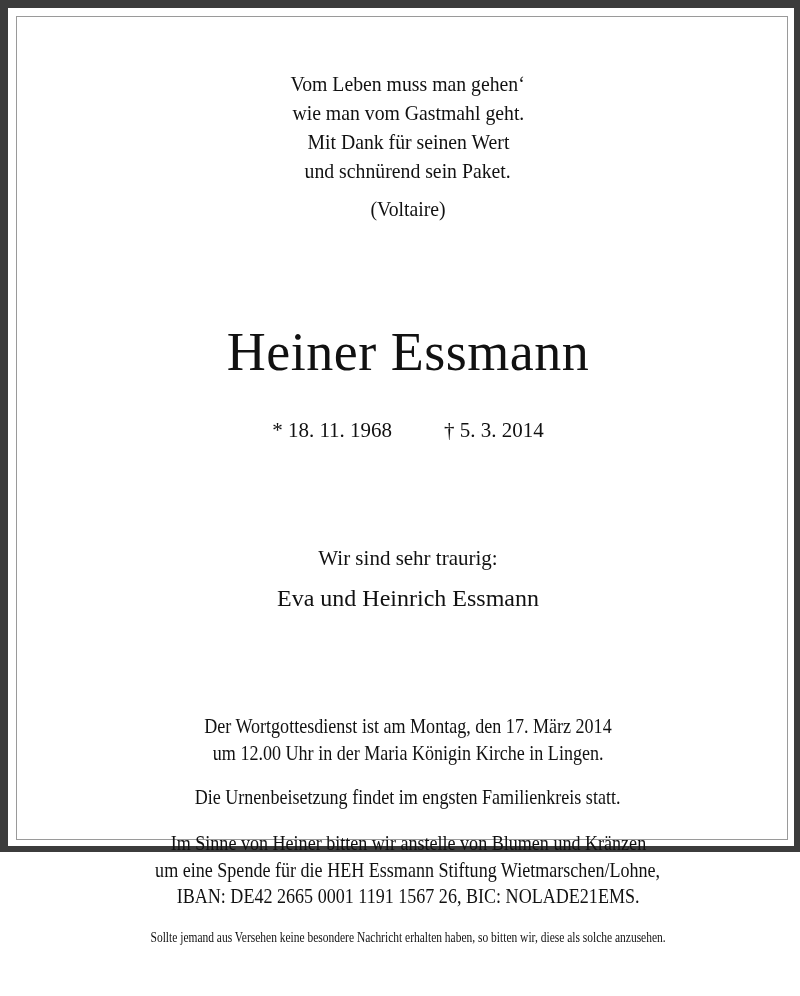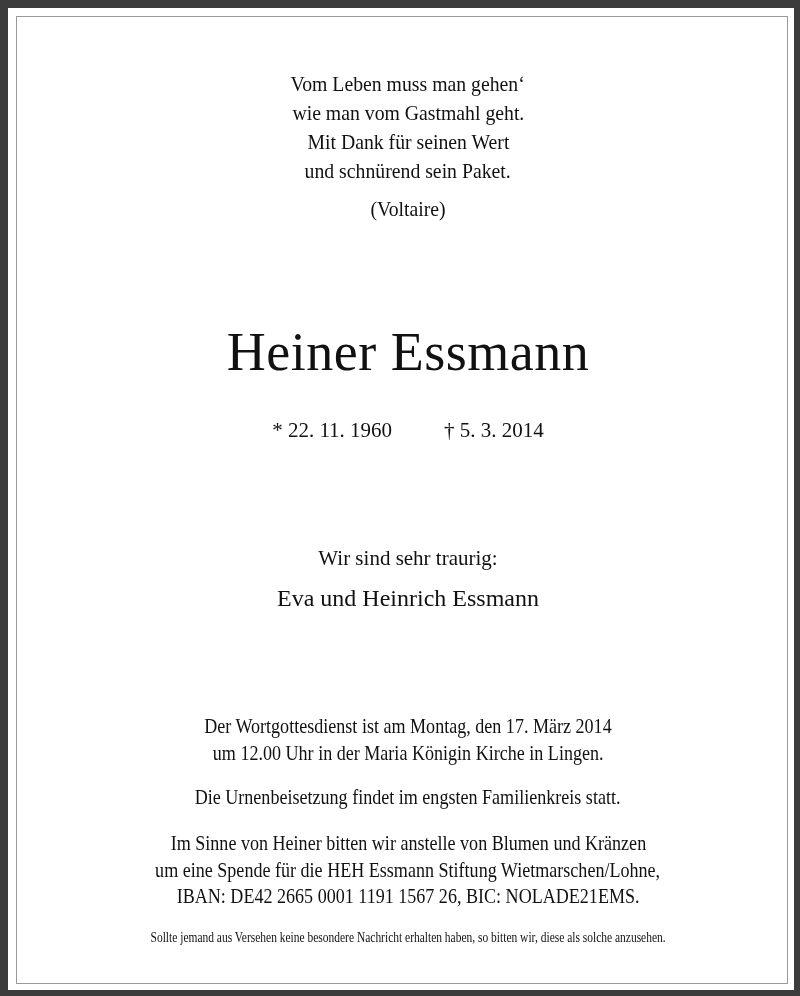--- a/index.html
+++ b/index.html
@@ -9,21 +9,21 @@
     }
     body {
       width: 800px;
       height: 996px;
       overflow: hidden;
       position: relative;
     }
     .frame {
       position: absolute;
       left: 0; top: 0;
-      width: 800px; height: 996px;
+      width: 800px; height: 852px;
       box-sizing: border-box;
       border-left: 8px solid #3c3c3c;
       border-top: 8px solid #3c3c3c;
       border-right: 6px solid #3c3c3c;
       border-bottom: 6px solid #3c3c3c;
       background: #ffffff;
     }
     .inner-edge {
       position: absolute;
       left: 8px; top: 8px; right: 6px; bottom: 6px;
@@ -76,21 +76,21 @@
   <div class="line quote" style="top:151px;">
     <span class="cond">und schnürend sein Paket.</span>
   </div>
   <div class="line quote" style="top:189px;">
     <span class="cond">(Voltaire)</span>
   </div>
 
   <div class="line name" style="top:313px;">Heiner Essmann</div>
 
   <div class="line dates" style="top:410px;">
-    <span class="born">* 22. 11. 1960</span><span class="died">† 5. 3. 2014</span>
+    <span class="born">* 18. 11. 1968</span><span class="died">† 5. 3. 2014</span>
   </div>
 
   <div class="line mourn" style="top:538px;">Wir sind sehr traurig:</div>
   <div class="line family" style="top:577px;">Eva und Heinrich Essmann</div>
 
   <div class="line notice" style="top:706px;">
     <span class="cond">Der Wortgottesdienst ist am Montag, den 17. März 2014</span>
   </div>
   <div class="line notice" style="top:733px;">
     <span class="cond">um 12.00 Uhr in der Maria Königin Kirche in Lingen.</span>

